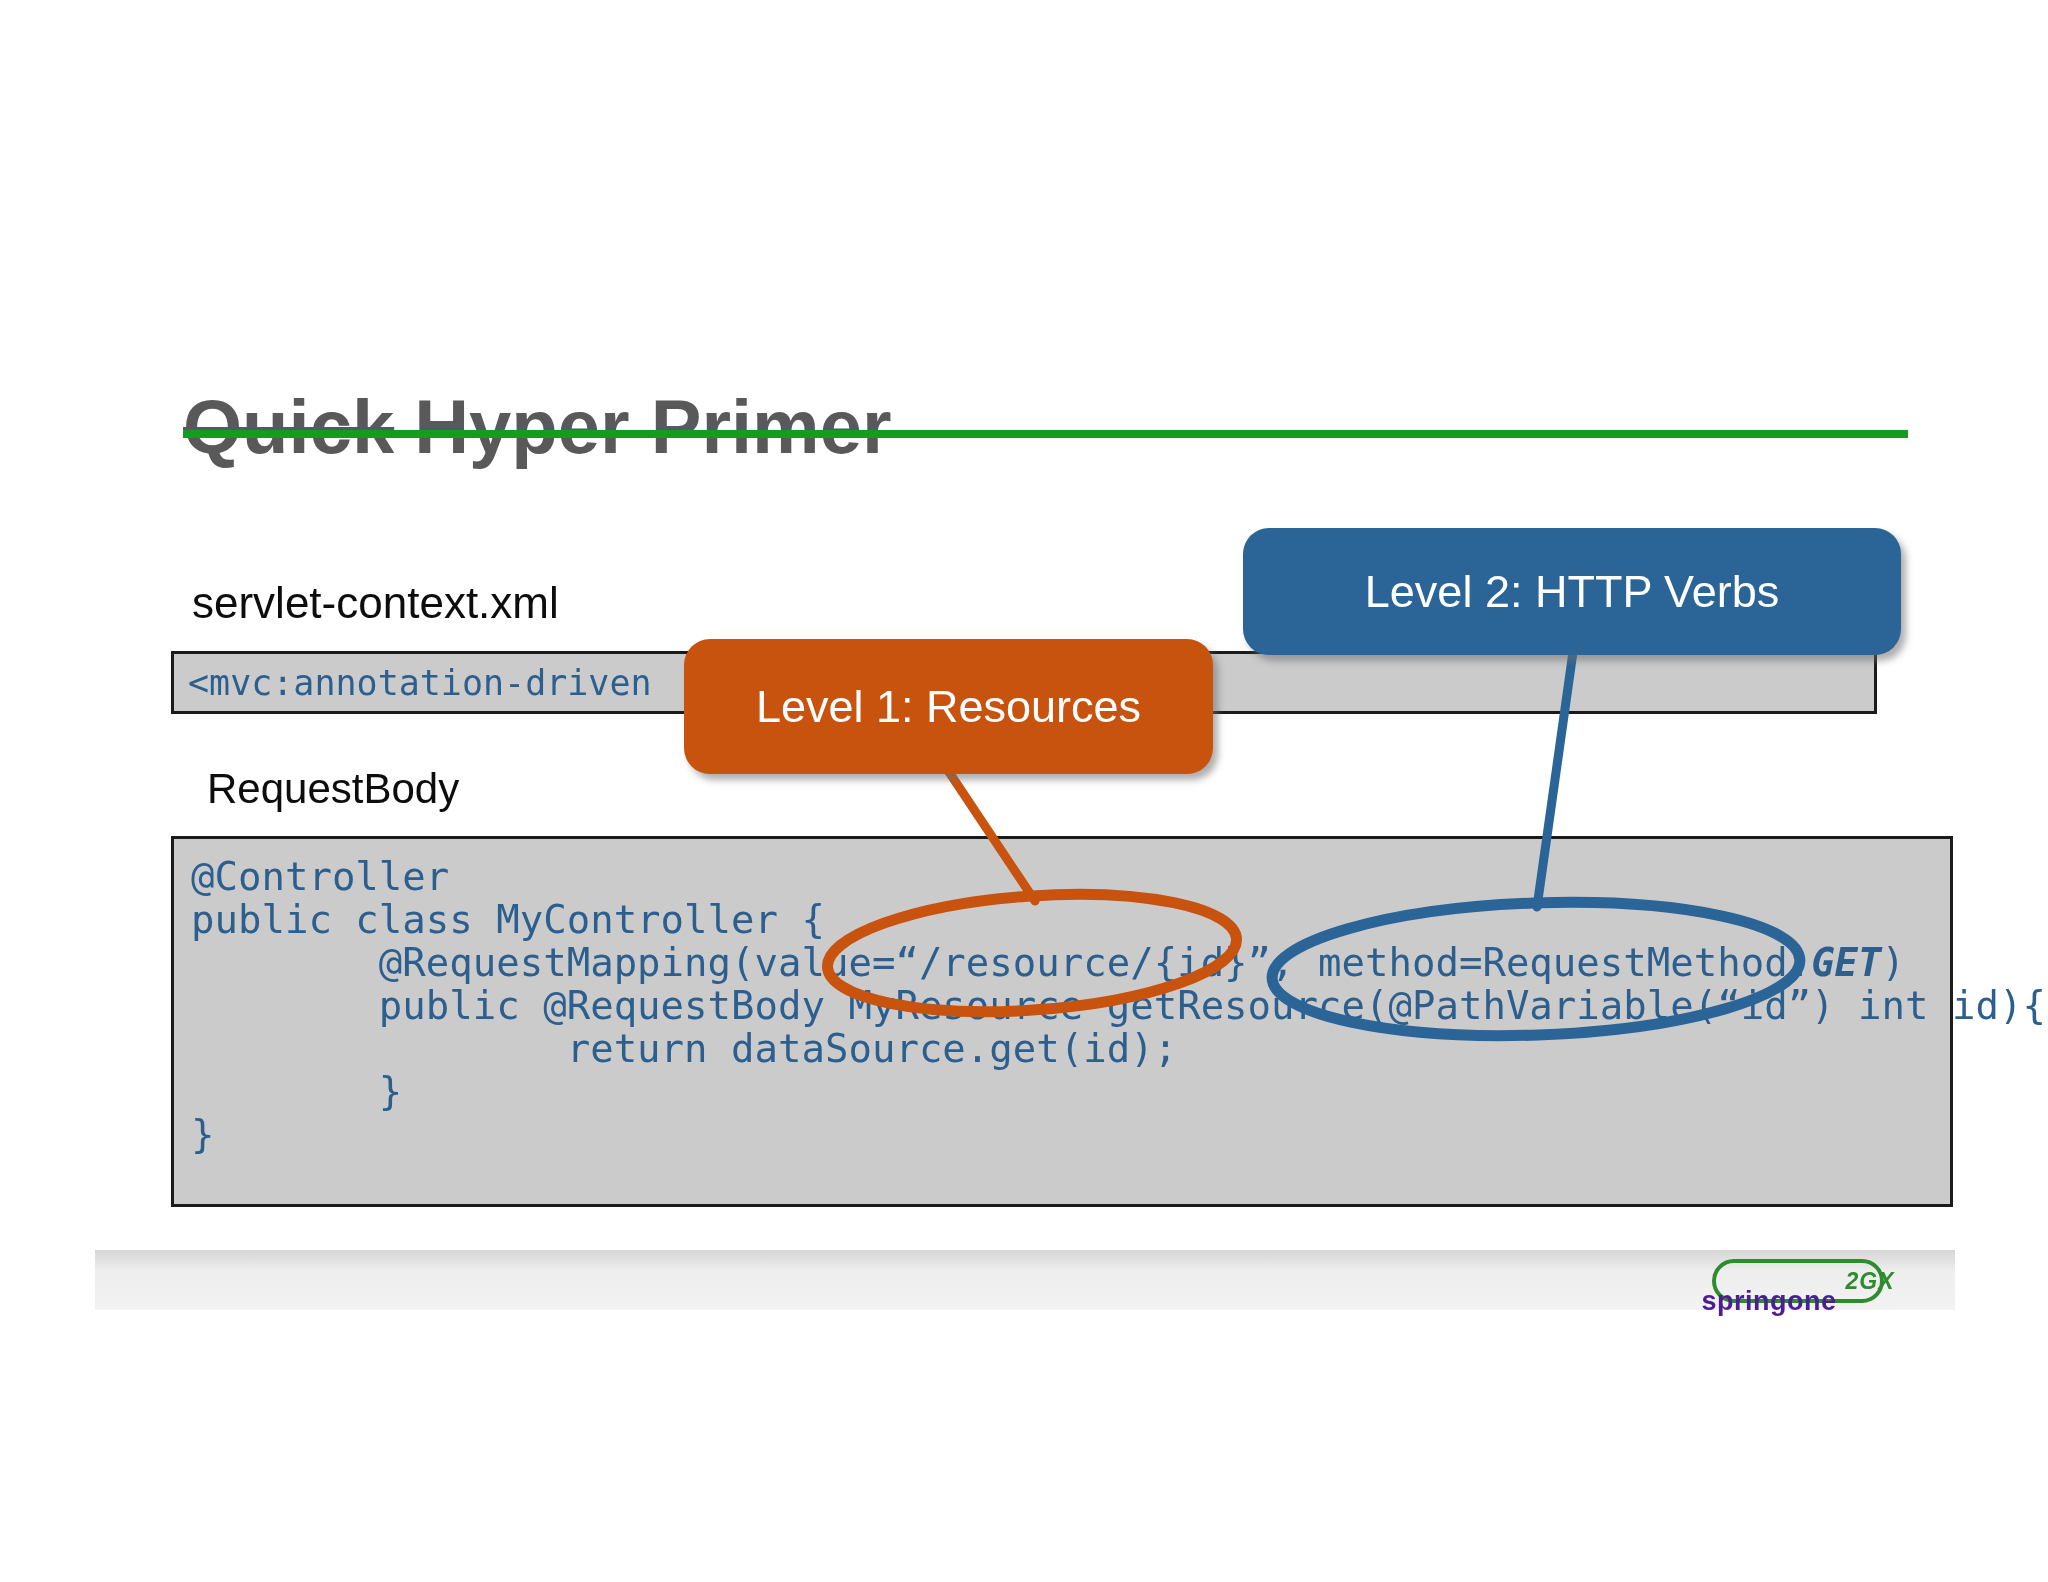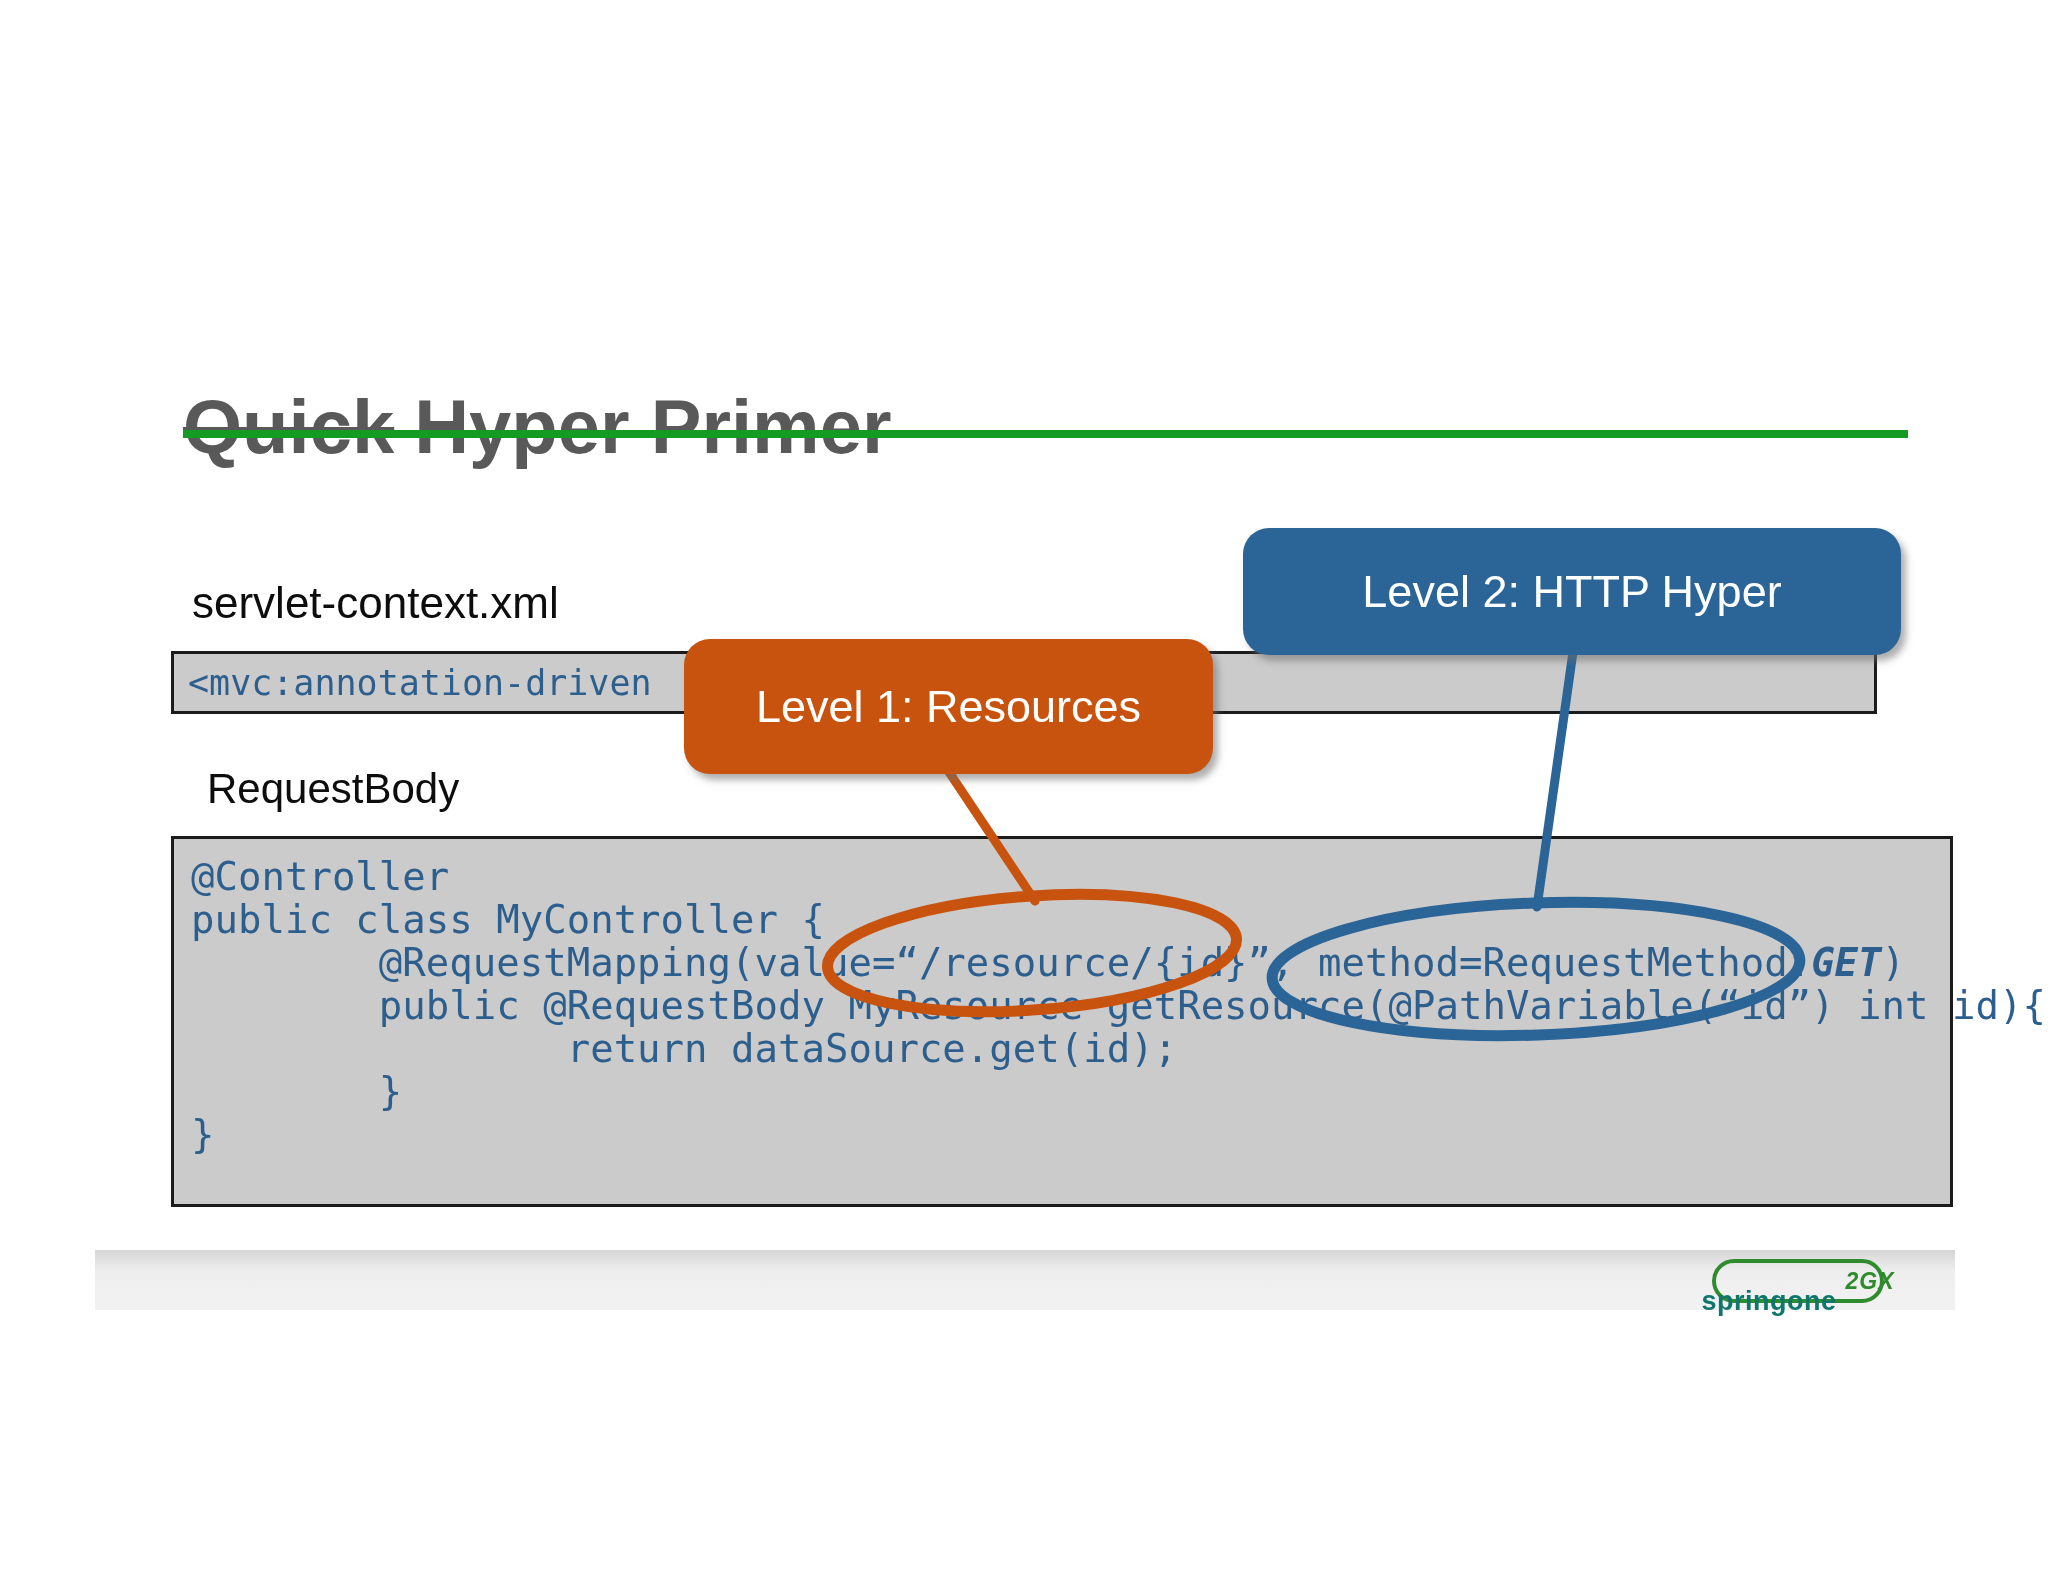--- a/index.html
+++ b/index.html
@@ -51,21 +51,21 @@
   
   .footer-band{
     position:absolute;left:95px;top:1250px;width:1860px;height:60px;
     background:linear-gradient(180deg,#d7d6d6 0%,#efeeee 35%,#f3f2f2 100%);
   }
   .logo{
     position:absolute;left:1712px;top:1259px;width:172px;height:44px;
     border:4px solid #2E8B2E;border-radius:26px;box-sizing:border-box;
     display:flex;align-items:center;justify-content:center;gap:9px;background:transparent;
   }
-  .logo-main{color:#0f766e;font-size:27px;font-weight:bold;letter-spacing:0.5px;margin-top:41px;}
+  .logo-main{color:#4c1d95;font-size:27px;font-weight:bold;letter-spacing:0.5px;margin-top:41px;}
   .logo-suffix{color:#2E8B2E;font-size:23px;font-weight:bold;font-style:italic;letter-spacing:1px;}
 </style>
 </head>
 <body>
 
 <div class="slide">
 
   <h1 class="title">
     <span class="struck">Quick</span><span class="rest">Hyper Primer</span>
   </h1>
@@ -96,21 +96,21 @@
     <line x1="1573" y1="652" x2="1537" y2="907" stroke="#2B6497" stroke-width="9" stroke-linecap="round"></line>
     <ellipse cx="1032" cy="953" rx="205" ry="57" fill="none" stroke="#C8530F" stroke-width="11" transform="rotate(-4 1032 953)"></ellipse>
     <ellipse cx="1536" cy="969" rx="264" ry="66" fill="none" stroke="#2B6497" stroke-width="11" transform="rotate(-2 1536 969)"></ellipse>
   </svg>
 
   <div class="callout callout-l1">
     <span>Level 1: Resources</span>
   </div>
 
   <div class="callout callout-l2">
-    <span>Level 2: HTTP Hyper</span>
+    <span>Level 2: HTTP Verbs</span>
   </div>
 
   <div class="footer-band"></div>
 
   <div class="logo">
     <span class="logo-main">springone</span>
     <span class="logo-suffix">2GX</span>
   </div>
 
 </div>

